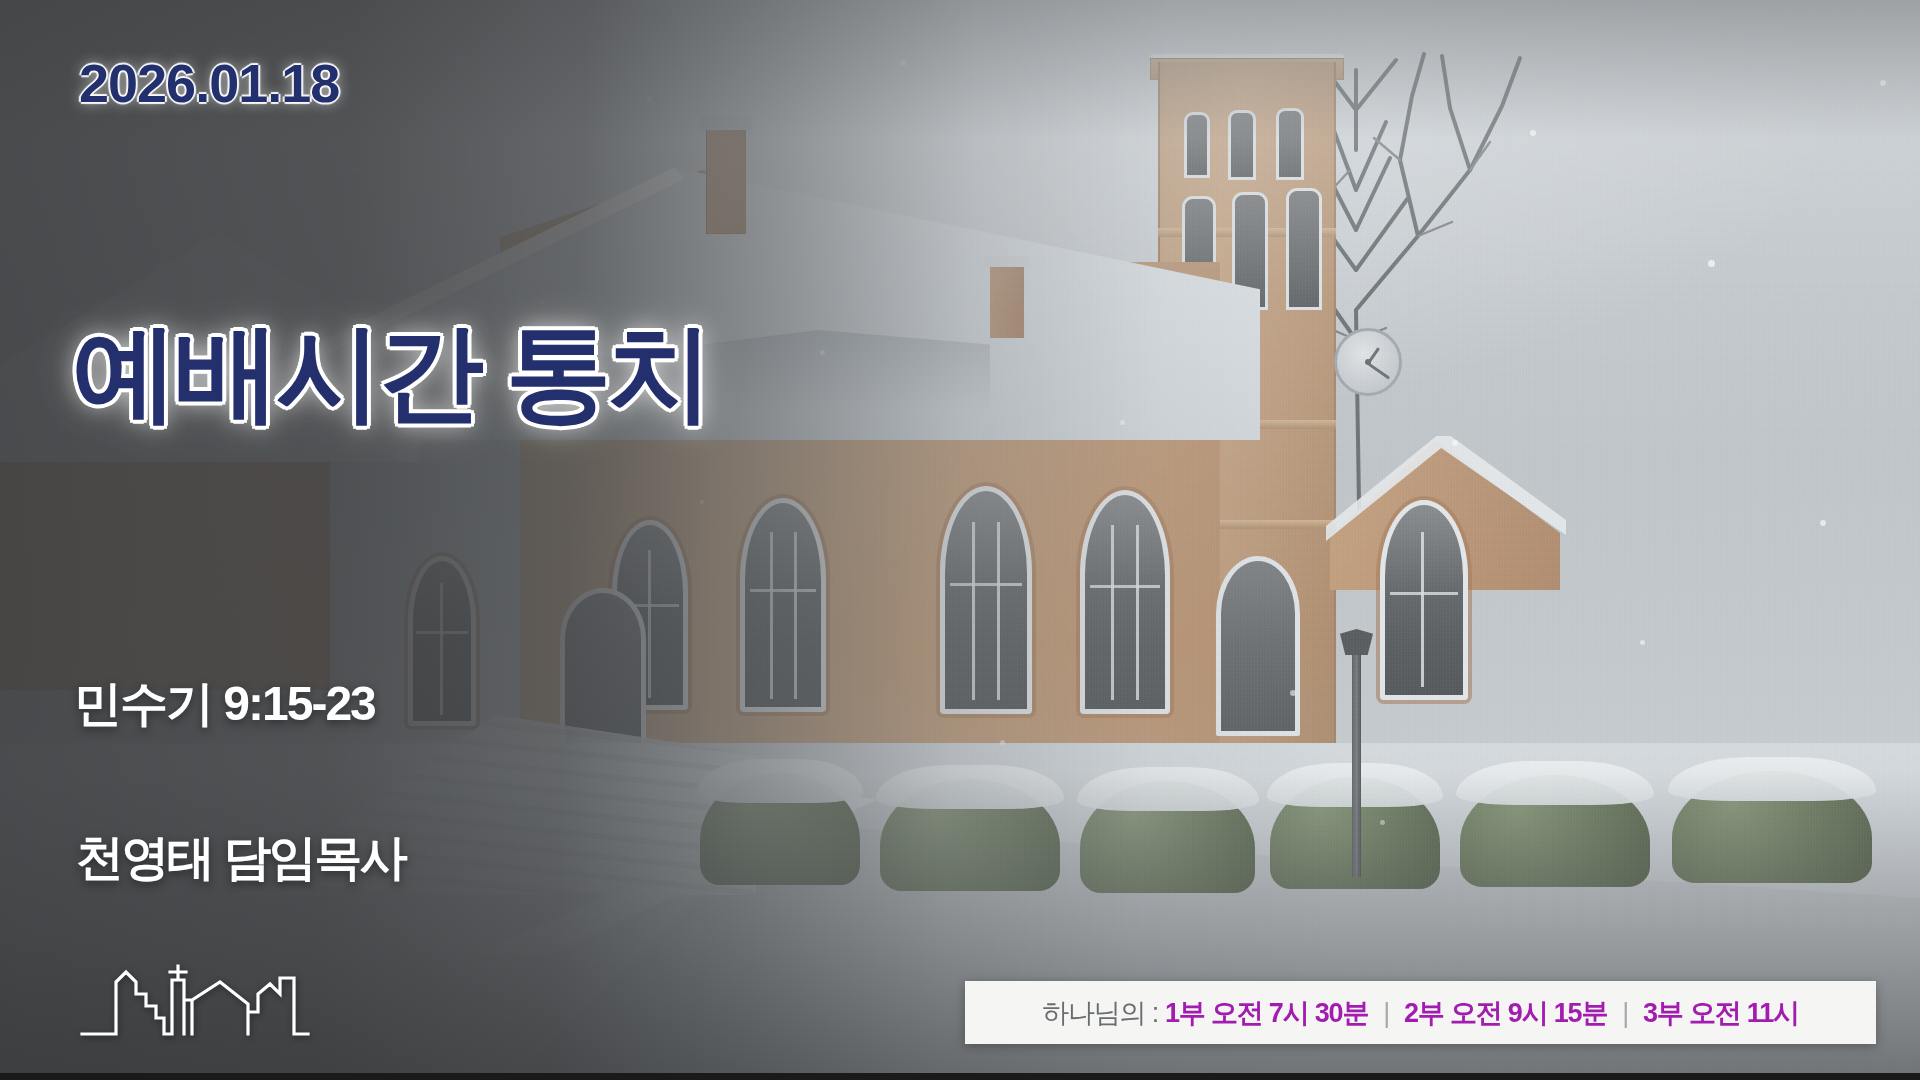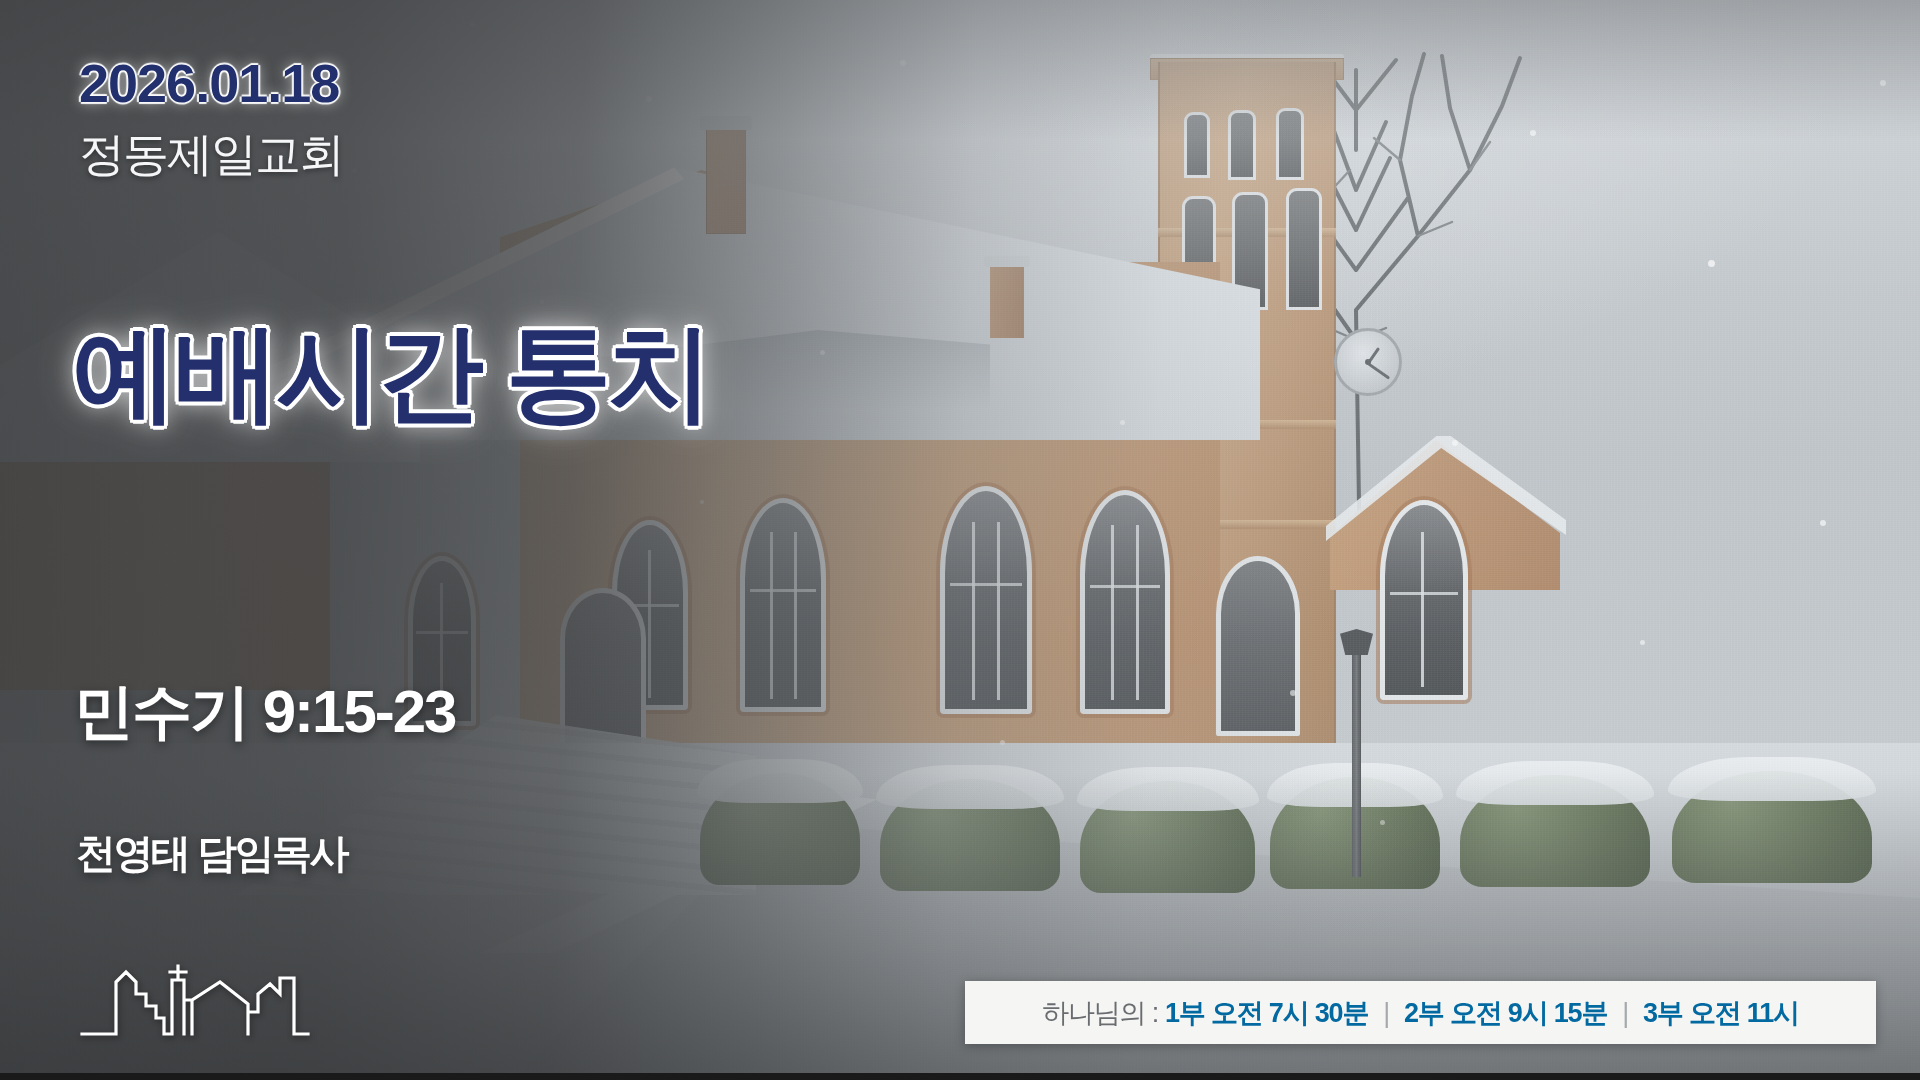--- a/index.html
+++ b/index.html
@@ -281,48 +281,48 @@
       -3px -3px 0 #ffffff, 3px -3px 0 #ffffff,
       -3px  3px 0 #ffffff, 3px  3px 0 #ffffff,
       -4px 0 0 #ffffff, 4px 0 0 #ffffff,
        0 -4px 0 #ffffff, 0 4px 0 #ffffff,
       0 0 22px rgba(255,255,255,.75),
       0 0 42px rgba(255,255,255,.45);
   }
 
   .scripture{
     position:absolute;left:74px;top:672px;
-    font-size:60px;font-weight:600;letter-spacing:-2px;
+    font-size:48px;font-weight:600;letter-spacing:-2px;
     color:#ffffff;
     text-shadow:0 3px 8px rgba(20,22,24,.6);
   }
   .preacher{
     position:absolute;left:76px;top:826px;
-    font-size:40px;font-weight:800;letter-spacing:-2.5px;
+    font-size:48px;font-weight:800;letter-spacing:-2.5px;
     color:#ffffff;
     text-shadow:0 3px 8px rgba(20,22,24,.62);
   }
 
   
   .logo{position:absolute;left:80px;top:960px;width:230px;height:90px;}
   .logo svg{display:block;filter:drop-shadow(1px 2px 3px rgba(0,0,0,.45));}
 
   
   .times-bar{
     position:absolute;left:965px;top:981px;width:911px;height:63px;
     background:#f5f5f4;
     display:flex;align-items:center;justify-content:center;
     box-shadow:0 2px 10px rgba(0,0,0,.28);
   }
   .times-inner{
     display:flex;align-items:baseline;gap:0;
     font-size:27px;letter-spacing:-1.2px;white-space:nowrap;
   }
   .times-label{color:#6a6d70;font-weight:500;margin-right:7px;}
-  .times-item{color:#0369a1;font-weight:700;}
+  .times-item{color:#a21caf;font-weight:700;}
   .times-sep{color:#a6a9ac;font-weight:400;margin:0 15px;}
 </style>
 </head>
 <body>
 
 <div id="stage">
 
   <div class="bg-wrap">
     <div class="sky"></div>
     <div class="sky-haze"></div>
@@ -475,21 +475,20 @@
     <div class="fog"></div>
   </div>
 
   <div class="vig-top"></div>
   <div class="shade"></div>
   <div class="shade-bottom"></div>
 
   <div class="content">
 
     <div class="date">2026.01.18</div>
-    <div class="church-name">정동제일교회</div>
 
     <div class="title-block">
       <span class="title-line">예배시간 통치</span>
     </div>
 
     <div class="scripture">민수기 9:15-23</div>
     <div class="preacher">천영태 담임목사</div>
 
     <div class="logo">
       <svg width="230" height="90" viewBox="0 0 230 90">

